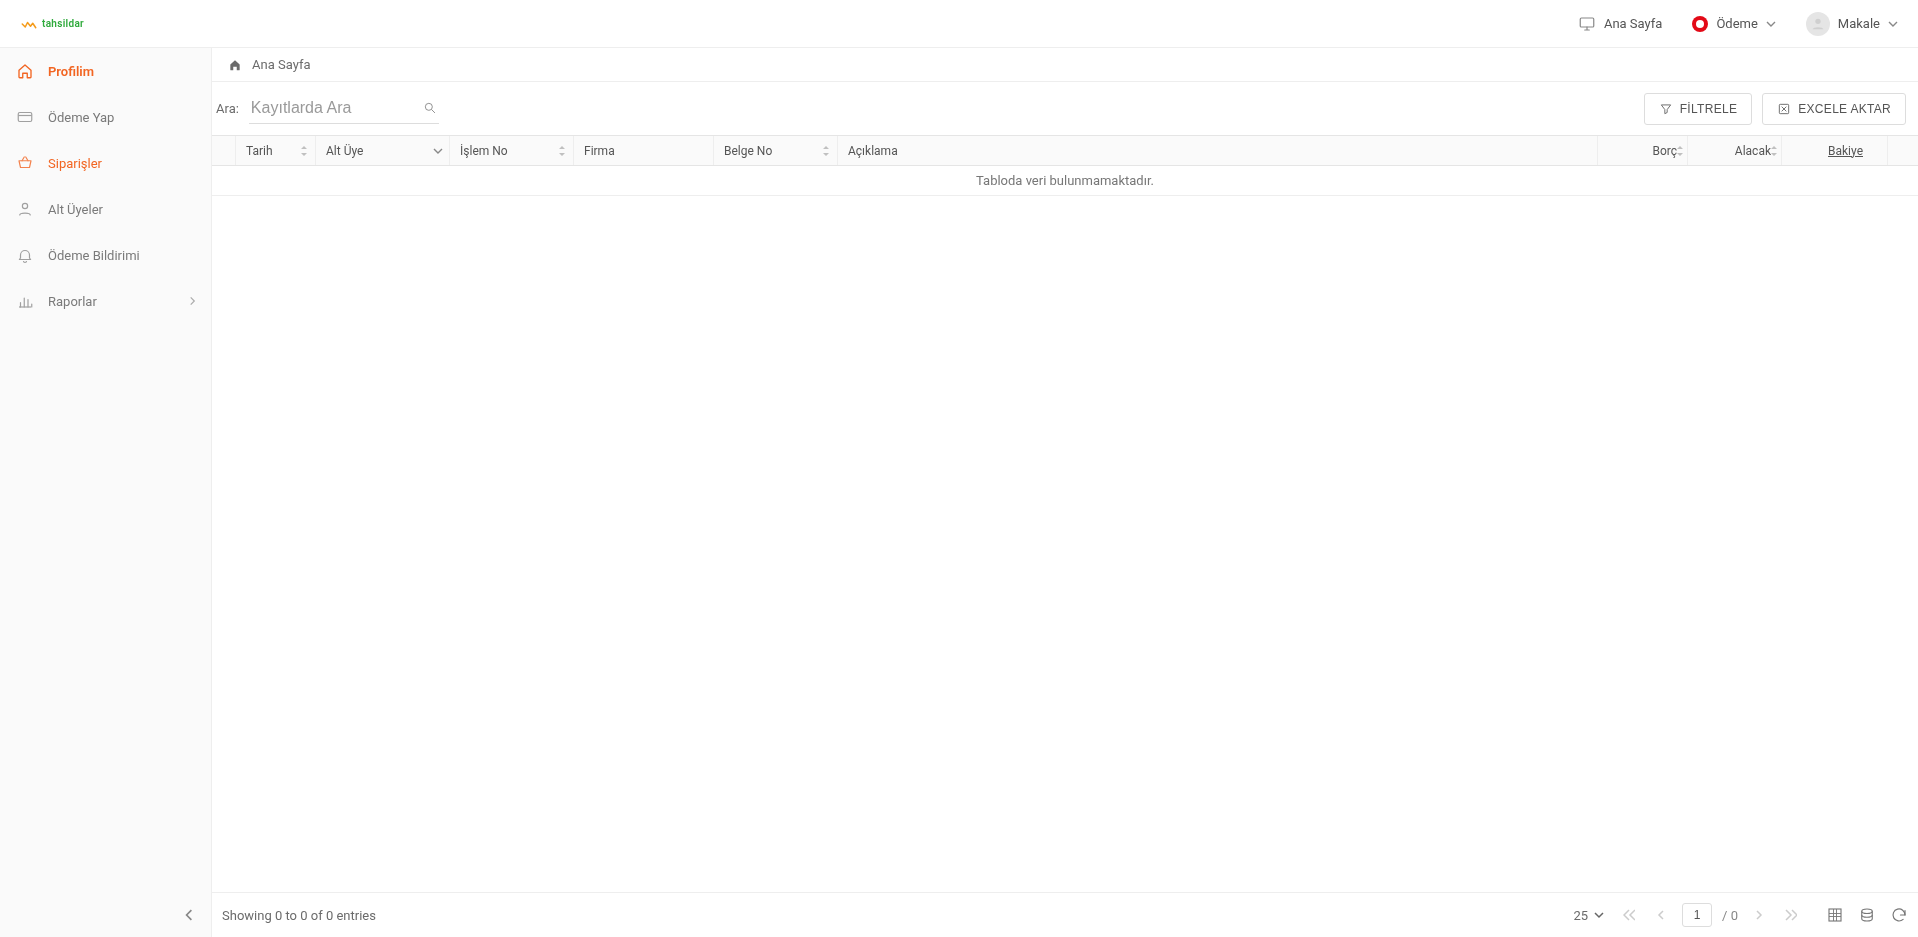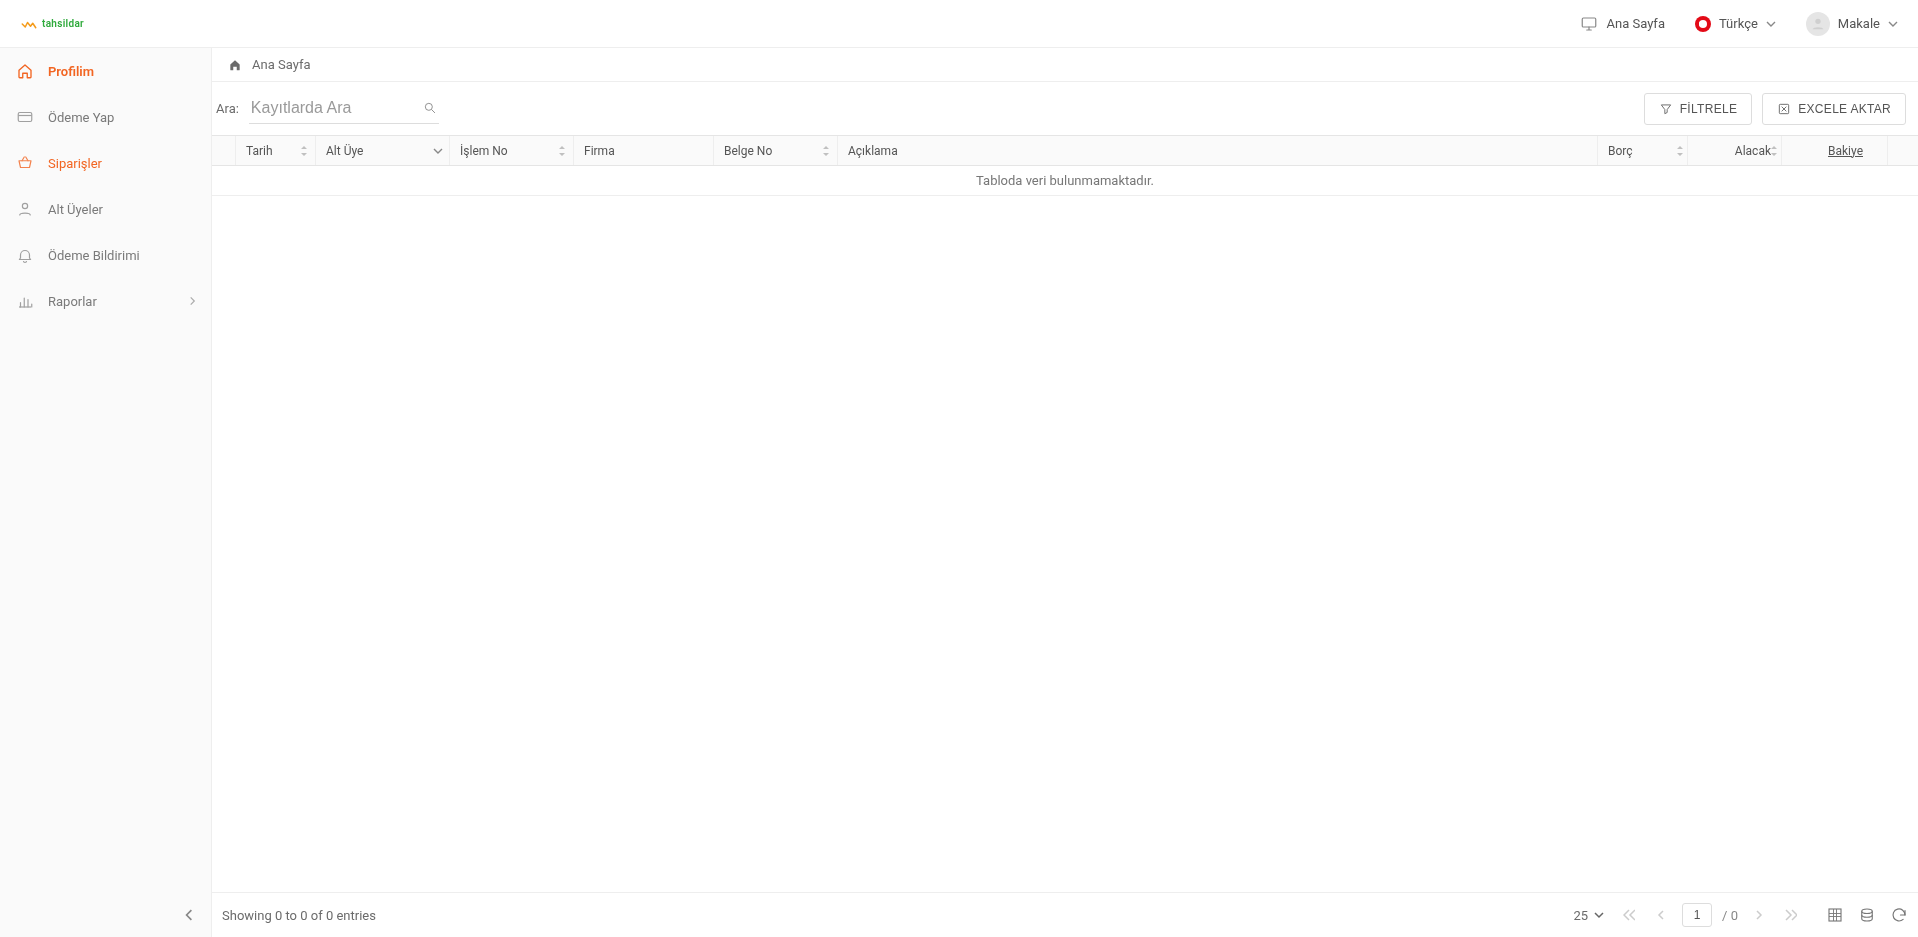--- a/index.html
+++ b/index.html
@@ -220,21 +220,21 @@
 .th-drop {
   position: absolute; right: 6px; top: 50%; transform: translateY(-50%);
   width: 10px; height: 10px; color: #888;
 }
 .col-tarih { width: 80px; }
 .col-altuye { width: 134px; }
 .col-islem { width: 124px; }
 .col-firma { width: 140px; }
 .col-belge { width: 124px; }
 .col-aciklama { flex: 1; min-width:0; }
-.col-borc { width: 90px; text-align: right; }
+.col-borc { width: 90px; justify-content: flex-end; text-align: right; }
 .col-alacak { width: 94px; justify-content: flex-end; }
 .col-bakiye { width: 106px; justify-content: flex-end; text-align: right; padding-right: 24px; text-decoration: underline; }
 .col-gutter { width: 30px; border-right: none; }
 .no-data {
   height: 30px;
   display: flex; align-items: center; justify-content: center;
   font-size: 13px; color: #777;
   border-bottom: 1px solid #eee;
 }
 
@@ -290,21 +290,21 @@
       <span>
         <svg viewBox="0 0 24 24" width="18" height="18">
             <rect x="3" y="4" width="18" height="12" rx="1.5" fill="none" stroke="#888" stroke-width="1.6"></rect>
             <path d="M9 20h6M12 16v4" stroke="#888" stroke-width="1.6" stroke-linecap="round"></path>
           </svg>
       </span>
       <span>Ana Sayfa</span>
     </div>
     <div class="topbar-item">
       <span class="flag-tr"></span>
-      <span>Türkçe</span>
+      <span>Ödeme</span>
       <span class="chev">
         <svg viewBox="0 0 10 10" width="10" height="10">
             <path d="M1 3l4 4 4-4" fill="none" stroke="#888" stroke-width="1.4"></path>
           </svg>
       </span>
     </div>
     <div class="topbar-item">
       <span class="avatar">
         <svg viewBox="0 0 24 24" width="16" height="16">
             <circle cx="12" cy="8" r="4" fill="#cfcfcf"></circle>

